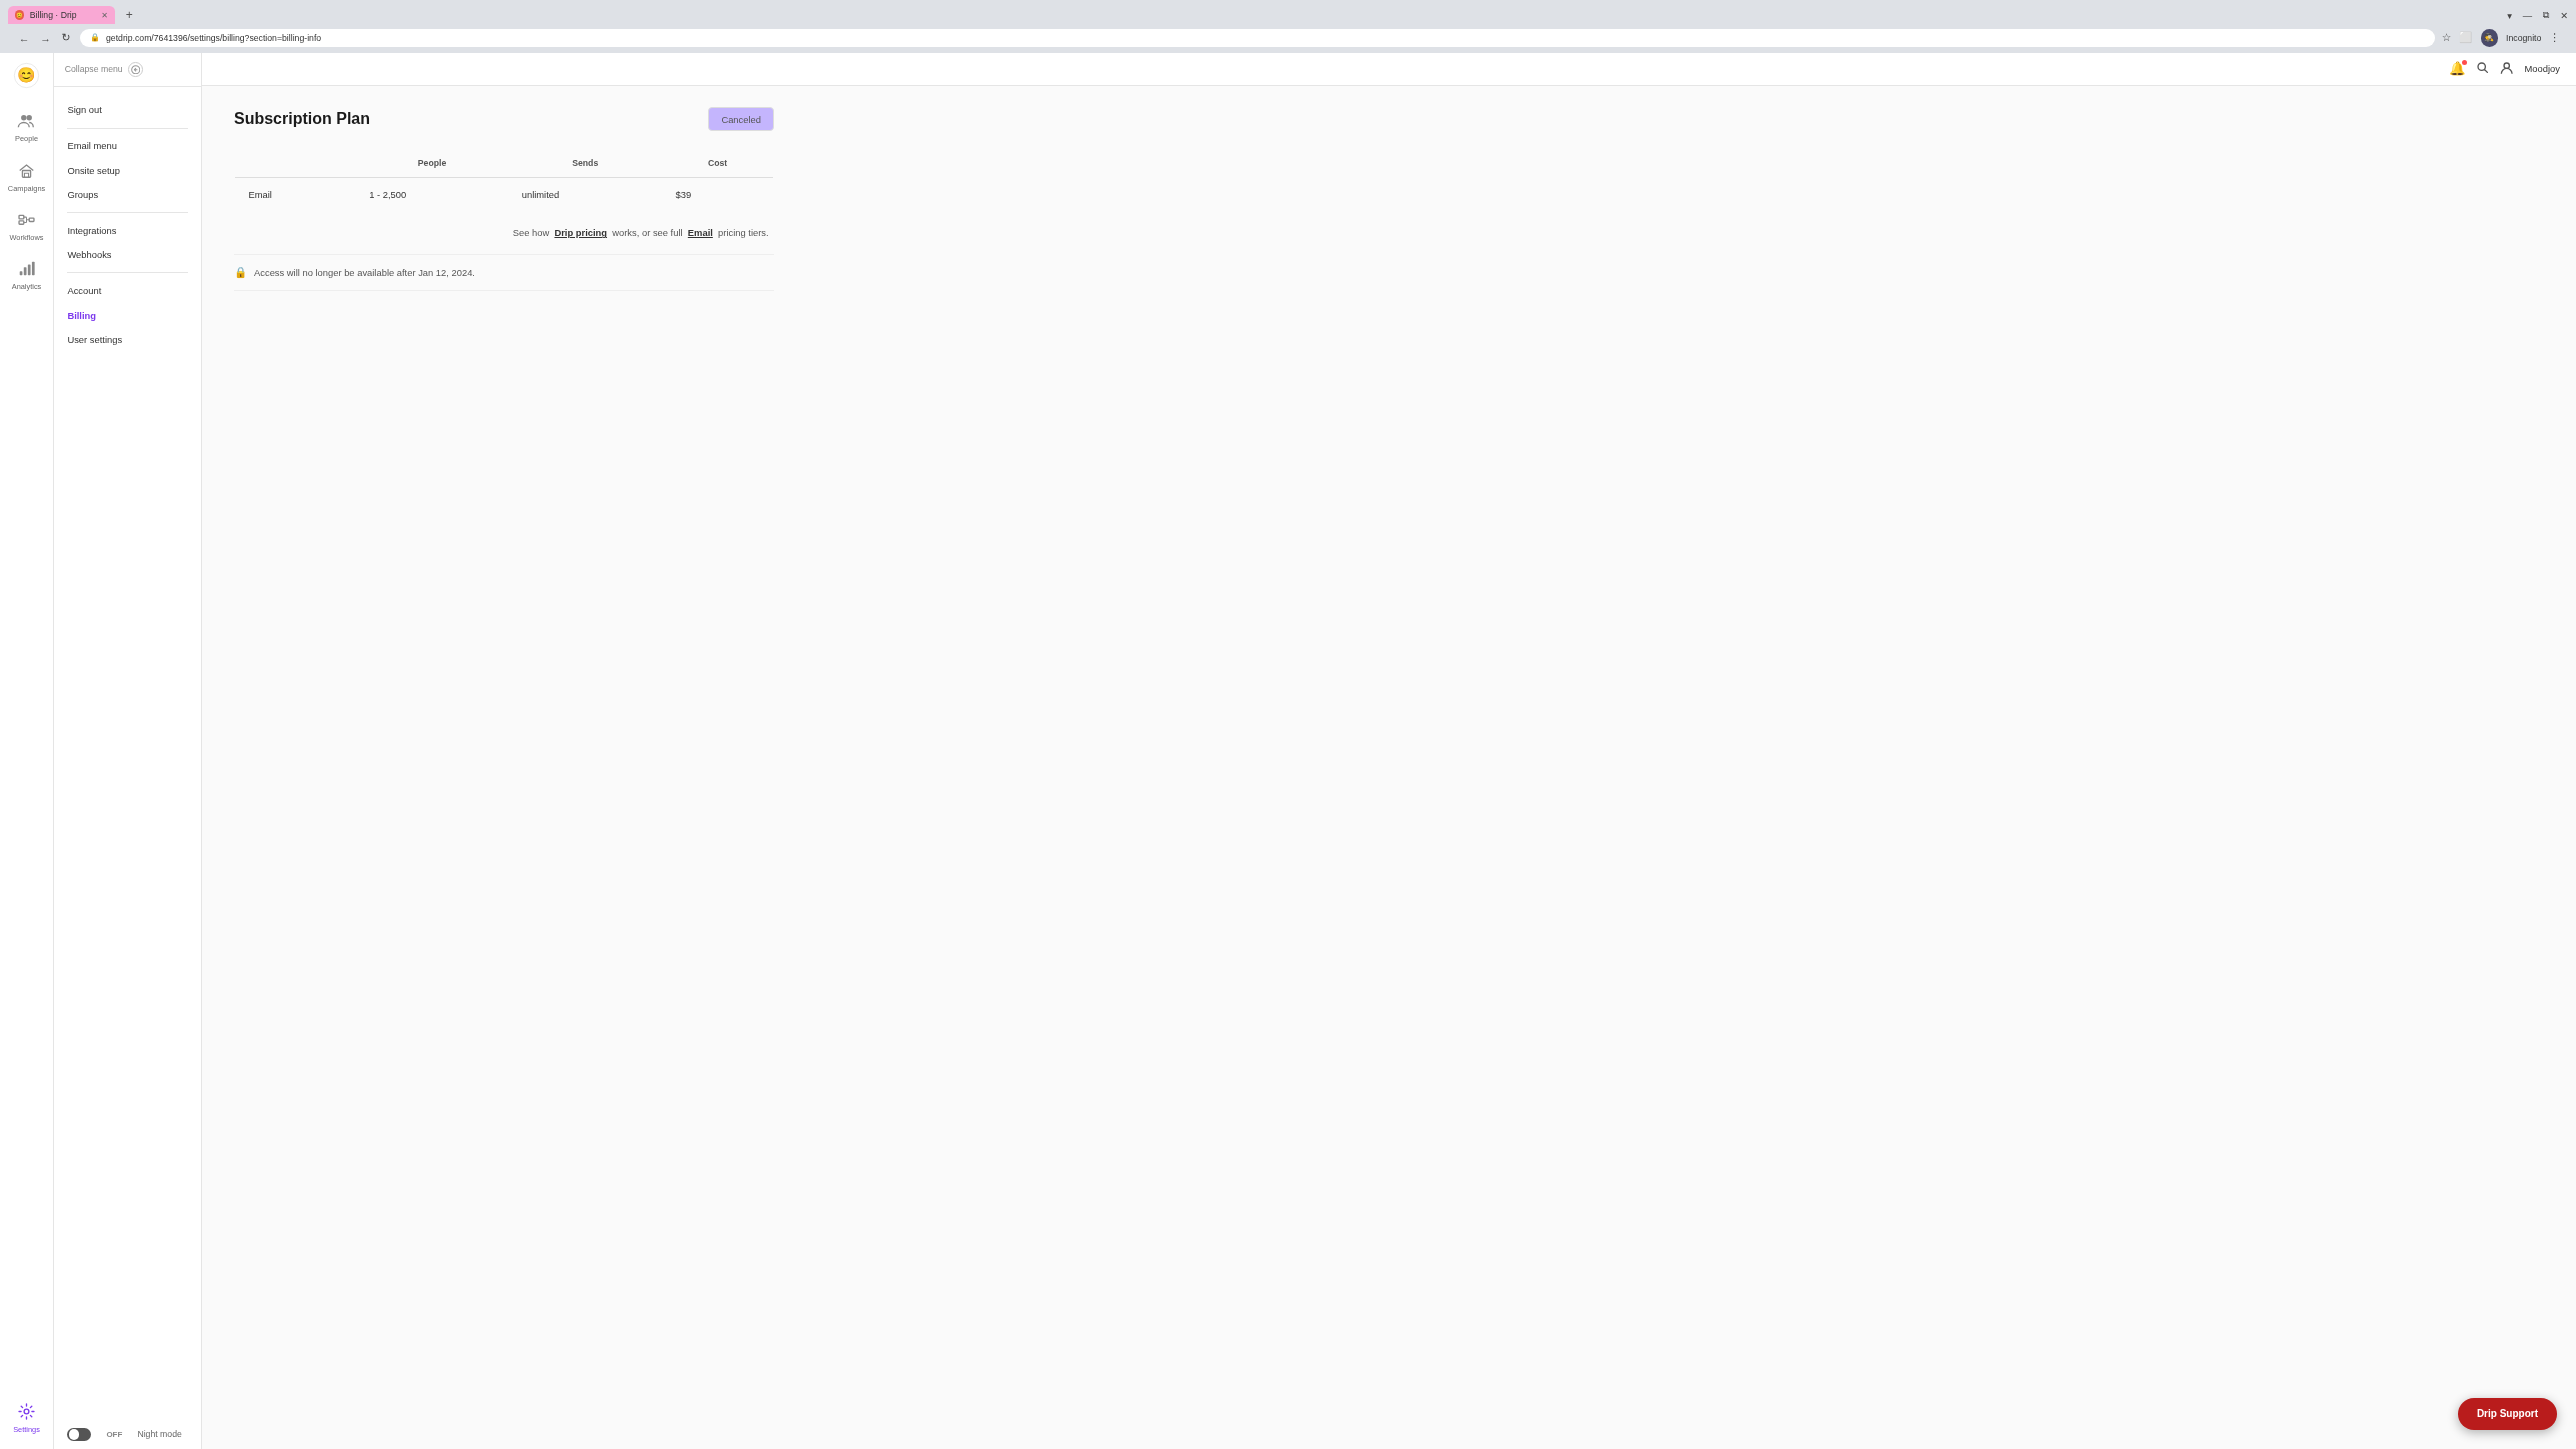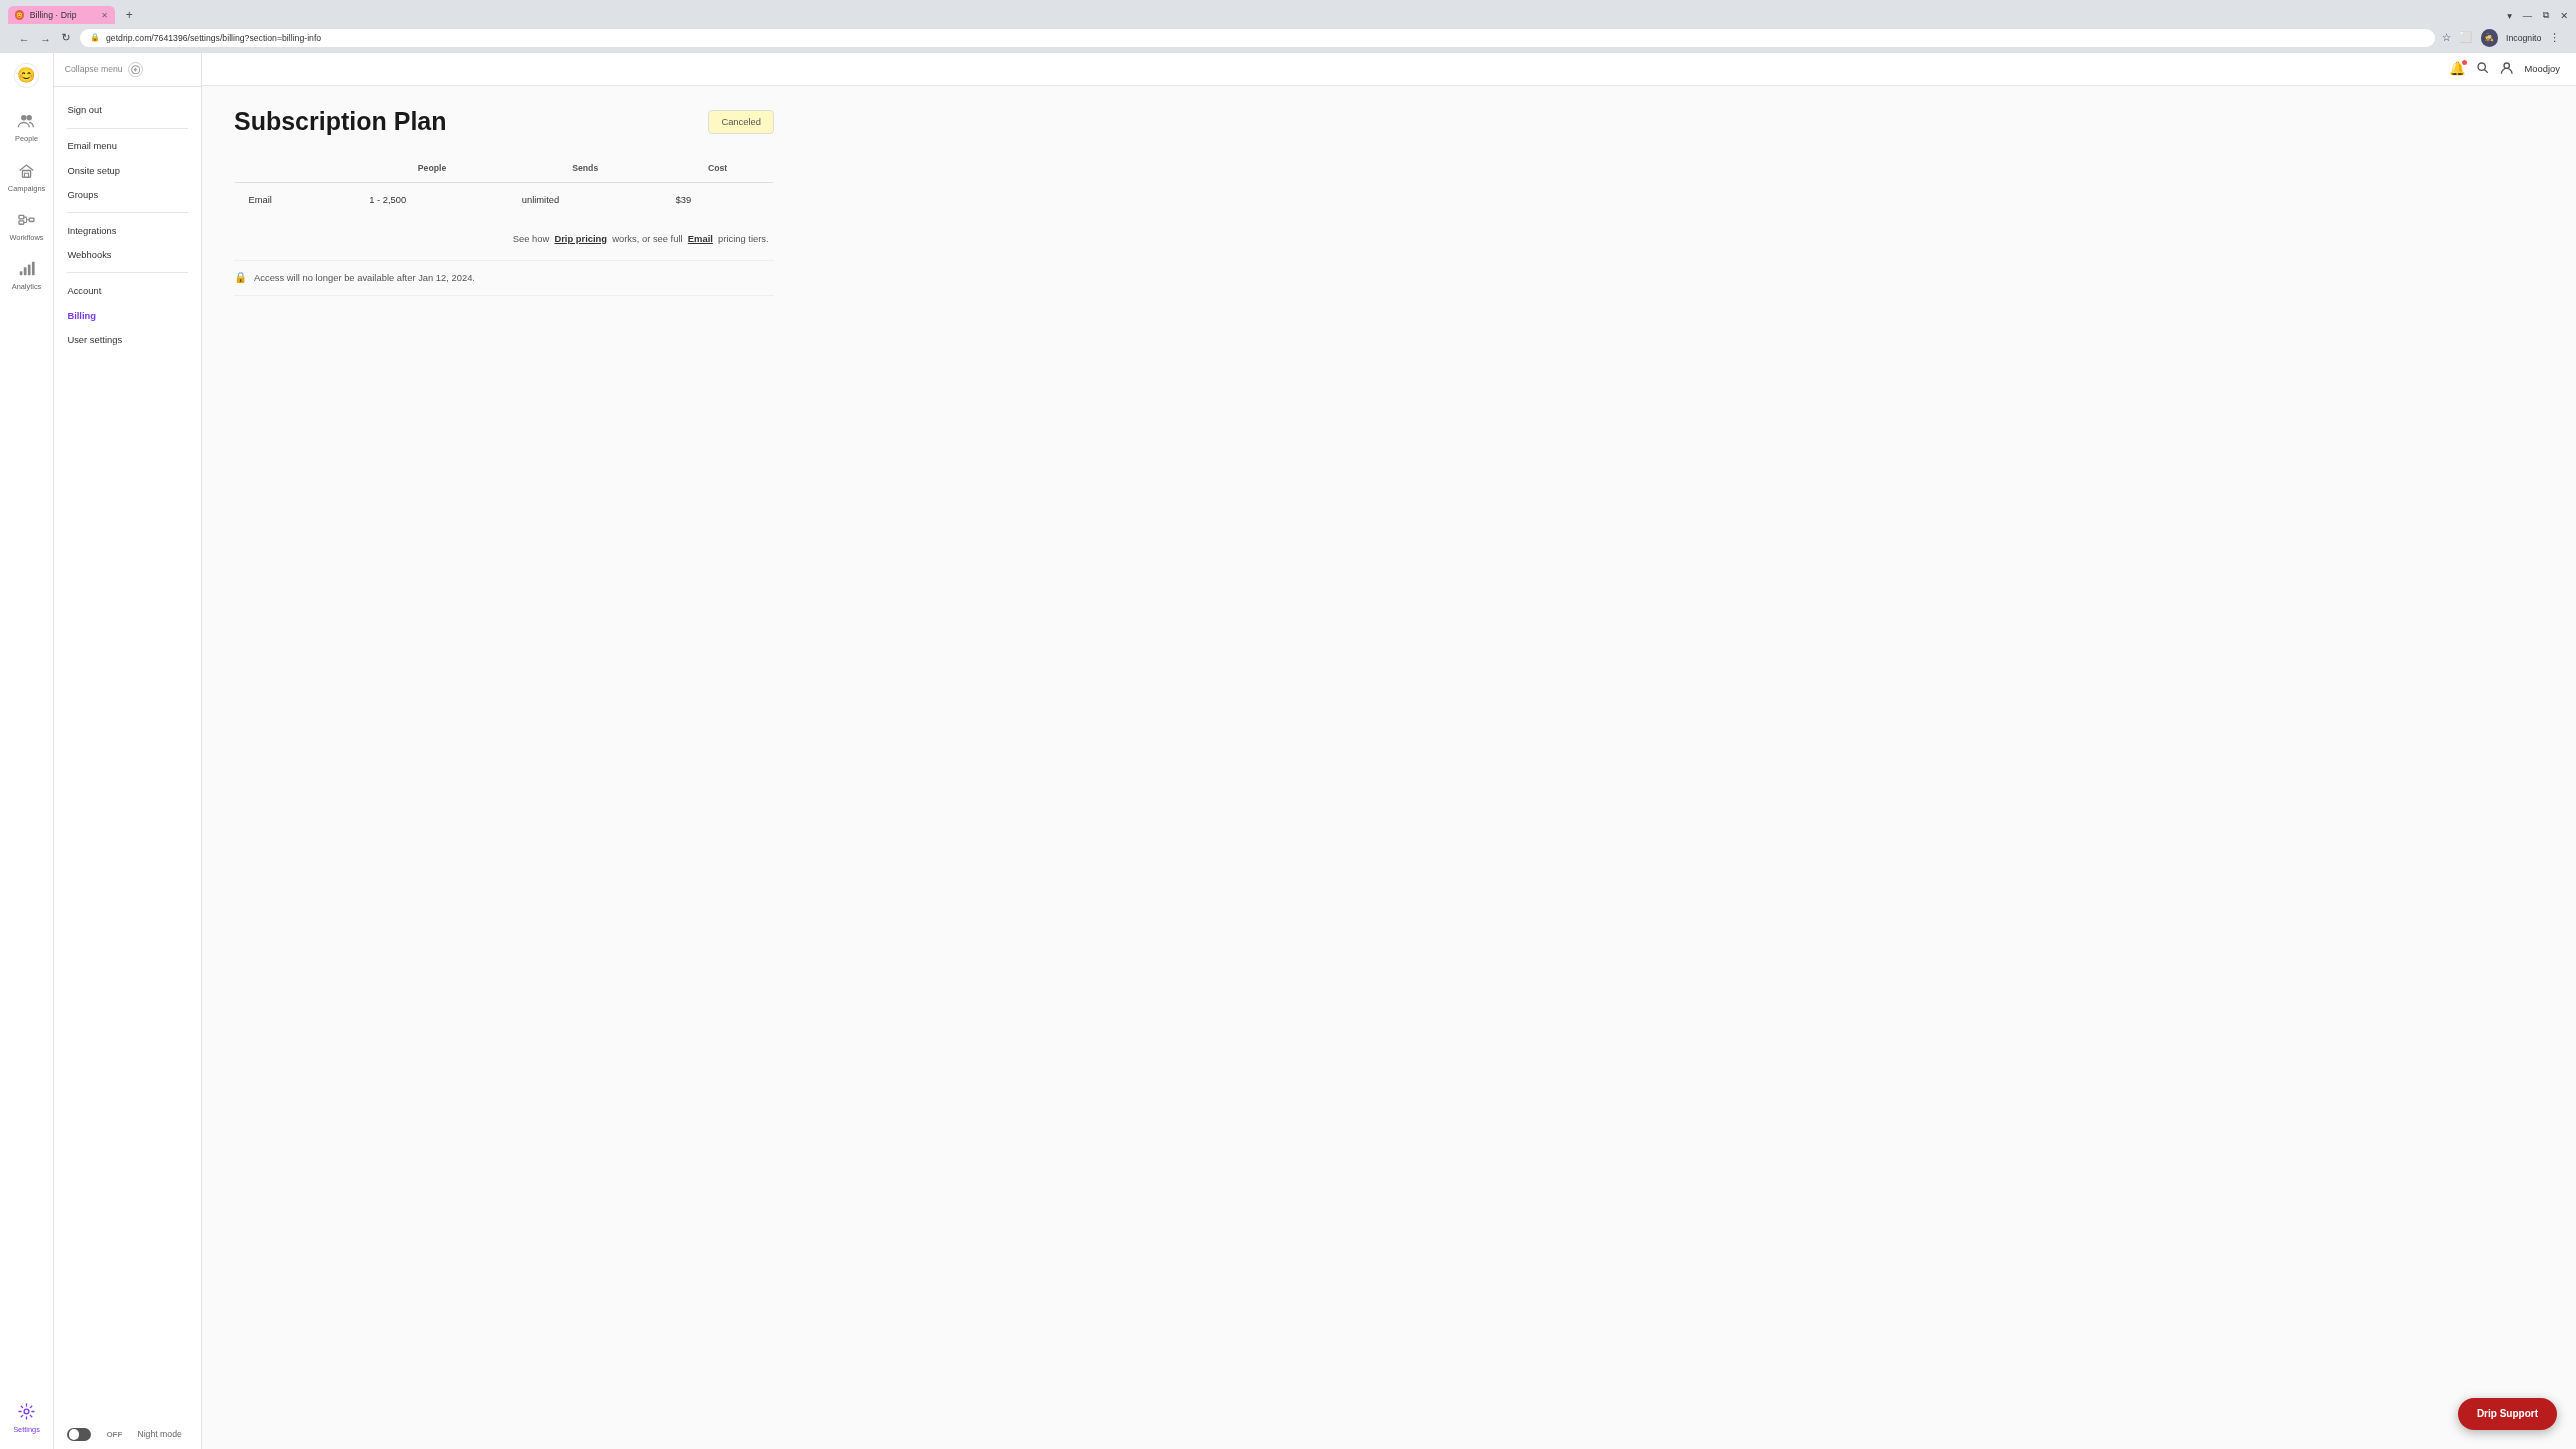--- a/index.html
+++ b/index.html
@@ -321,26 +321,26 @@
     }
 
     
     .section-header-row {
       display: flex;
       align-items: center;
       justify-content: space-between;
       margin-bottom: 16px;
     }
     .section-title {
-      font-size: 25px;
+      font-size: 16px;
       font-weight: 700;
       color: #1a1a1a;
     }
     .status-badge {
-      background: #fef9c3;
+      background: #c4b5fd;
       border: 0.7px solid #ddd;
       border-radius: 4px;
       padding: 5.4px 12px;
       font-size: 9.4px;
       color: #555;
       font-weight: 500;
     }
 
     
     .plan-table {

